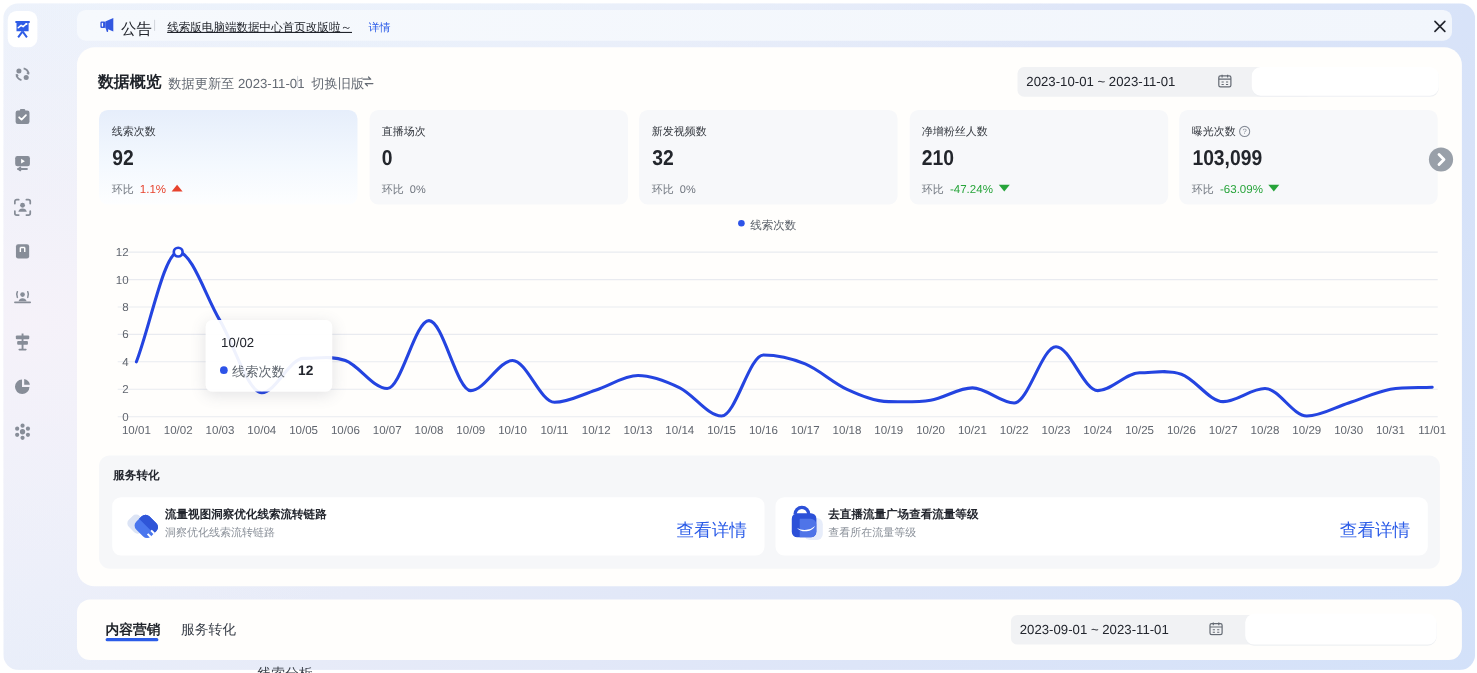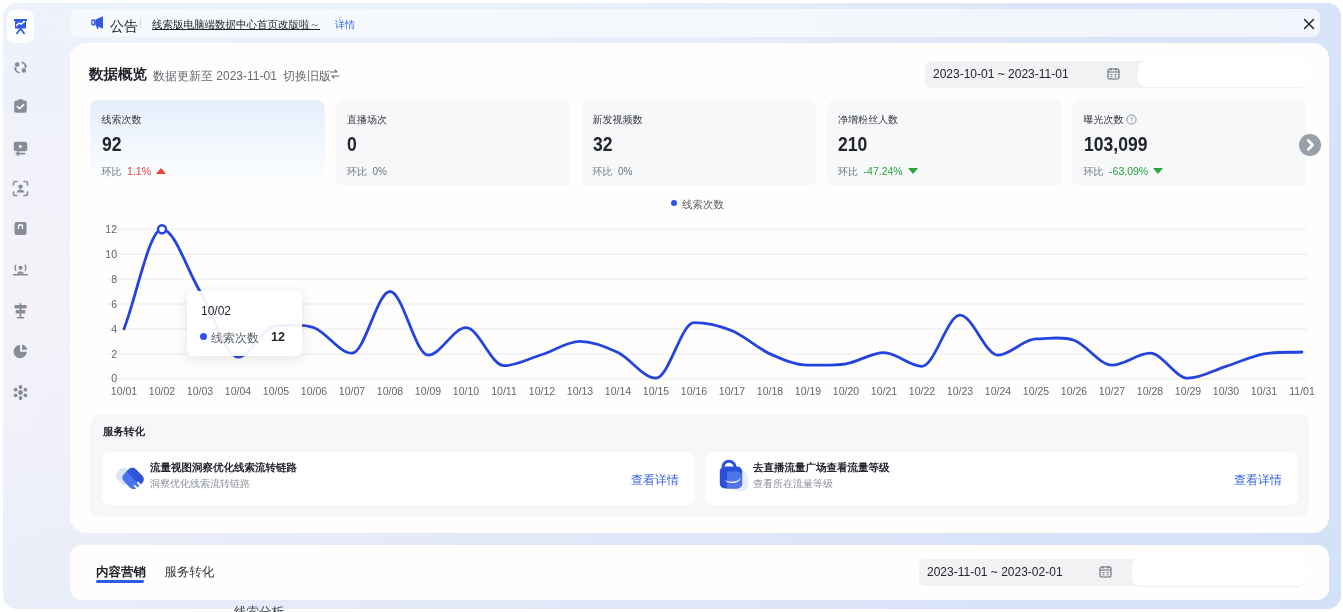--- a/index.html
+++ b/index.html
@@ -24,21 +24,21 @@
 .dn { display:inline-block; width:0; height:0; border-left:5px solid transparent; border-right:5px solid transparent; border-top:6.5px solid #27a43a; vertical-align:1px; margin-left:5px;}
 .red { color:#e7432e; font-size:10.5px; } .green { color:#27a43a; font-size:10.5px;margin-top:44px; }
 .datepick { position:absolute; height:27px; width:268px; background:#f1f2f4; border-radius:6px; font-size:12px; color:#23262e; line-height:27px; padding-left:8px;margin-left:28px; }
 .whitebtn { position:absolute; background:#fff; border-radius:8px; box-shadow:0 1px 0 #eef0f3; }
 .tooltip { position:absolute; left:187px; top:291px; width:115px; height:65px; border-radius:6px;
   background:rgba(255,255,255,.93); box-shadow:0 3px 14px rgba(80,90,110,.16); }
 .insight { position:absolute; left:90px; top:414px; width:1219px; height:103px; background:#f6f7f9; border-radius:10px; }
 .icard { position:absolute; top:38px; width:593px; height:53px; background:#fff; border-radius:8px; }
 .icard .t1 { position:absolute; left:48px; top:9px; font-size:10.5px; font-weight:bold; color:#23262e; }
 .icard .t2 { position:absolute; left:48px; top:25px; font-size:10px; color:#8a9099; }
-.icard .more { position:absolute; right:16px; top:20px; font-size:12px; color:#2b5ce8; }
+.icard .more { position:absolute; right:16px; top:20px; font-size:16px; color:#2b5ce8; }
 .tab { position:absolute; top:563.5px; font-size:12.5px; color:#363c46; }
 </style>
 </head>
 <body>
 <div class="panel"></div>
 
 <div class="abs" style="left:7px;top:10px;width:27px;height:33px;background:#fff;border-radius:8px;"></div>
 <svg class="abs" style="left:13px;top:18px" width="15" height="17" viewBox="0 0 15 17">
   <path d="M1 1h13v2h-1v7.5h-11V3h-1z" fill="#2e5ce6"></path>
   <path d="M7.5 10.5 L3.5 16 M7.5 10.5 L11.5 16" stroke="#2e5ce6" stroke-width="1.8"></path>
@@ -267,19 +267,19 @@
     <div class="t2">查看所在流量等级</div>
     <div class="more">查看详情</div>
   </div>
 </div>
 
 <div class="abs" style="left:70px;top:545px;width:1259px;height:55px;background:#fffefc;border-radius:12px;"></div>
 <div class="tab" style="left:96px;font-weight:bold;color:#1f2329;">内容营销</div>
 <div class="abs" style="left:96px;top:580px;width:48px;height:2.5px;background:#2b5ce8;border-radius:2px;"></div>
 <div class="tab" style="left:164.5px;">服务转化</div>
 <div class="tab" style="left:234px;margin-top:40px;">线索分析</div>
-<div class="datepick" style="left:891px;top:559px;">2023-11-01 ~ 2023-02-01</div>
+<div class="datepick" style="left:891px;top:559px;">2023-09-01 ~ 2023-11-01</div>
 <svg class="abs" style="left:1099px;top:565px" width="13" height="13" viewBox="0 0 13 13">
   <rect x="1" y="2" width="11" height="10" rx="1.5" stroke="#646a73" stroke-width="1.1" fill="none"></rect>
   <path d="M1 5 h11 M4 1 v2.4 M9 1 v2.4" stroke="#646a73" stroke-width="1.1"></path>
   <path d="M3.5 7.5 h2 M7.5 7.5 h2 M3.5 9.8 h2 M7.5 9.8 h2" stroke="#646a73" stroke-width="1"></path>
 </svg>
 <div class="whitebtn" style="left:1131.5px;top:558px;width:174px;height:28px;"></div>
 
 </body></html>

